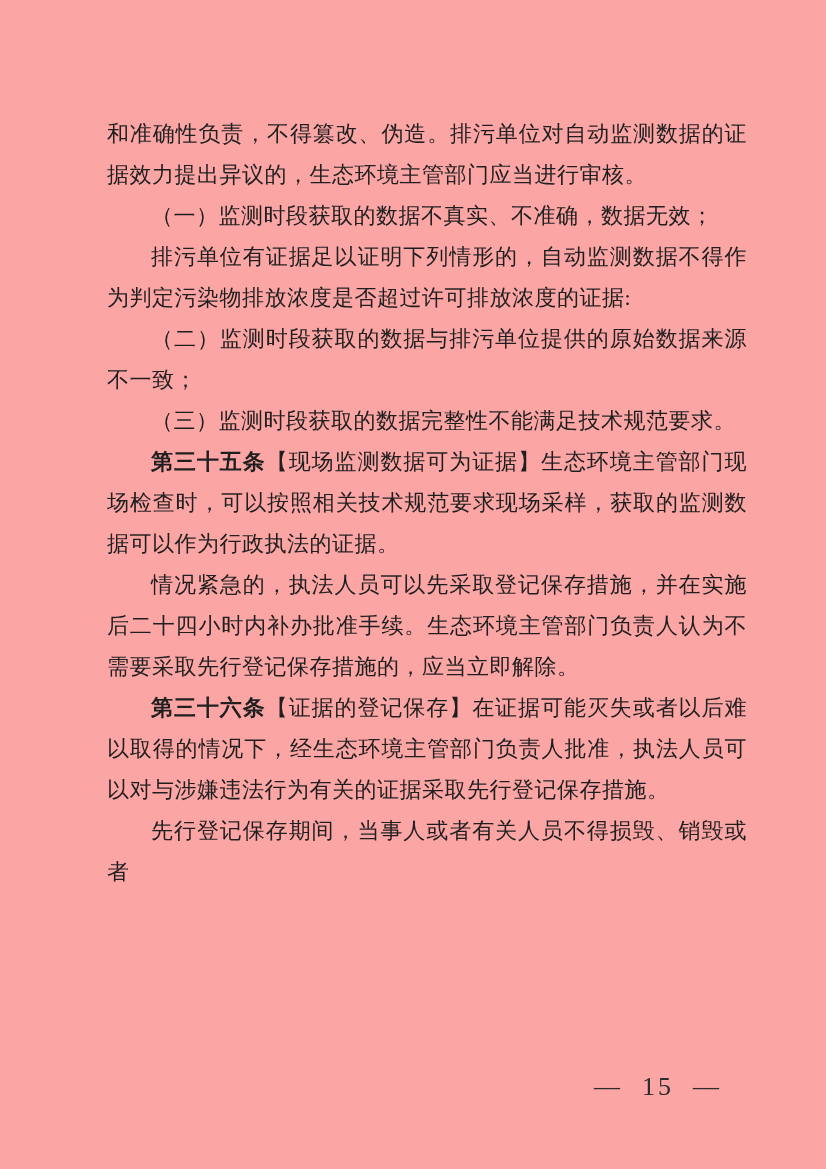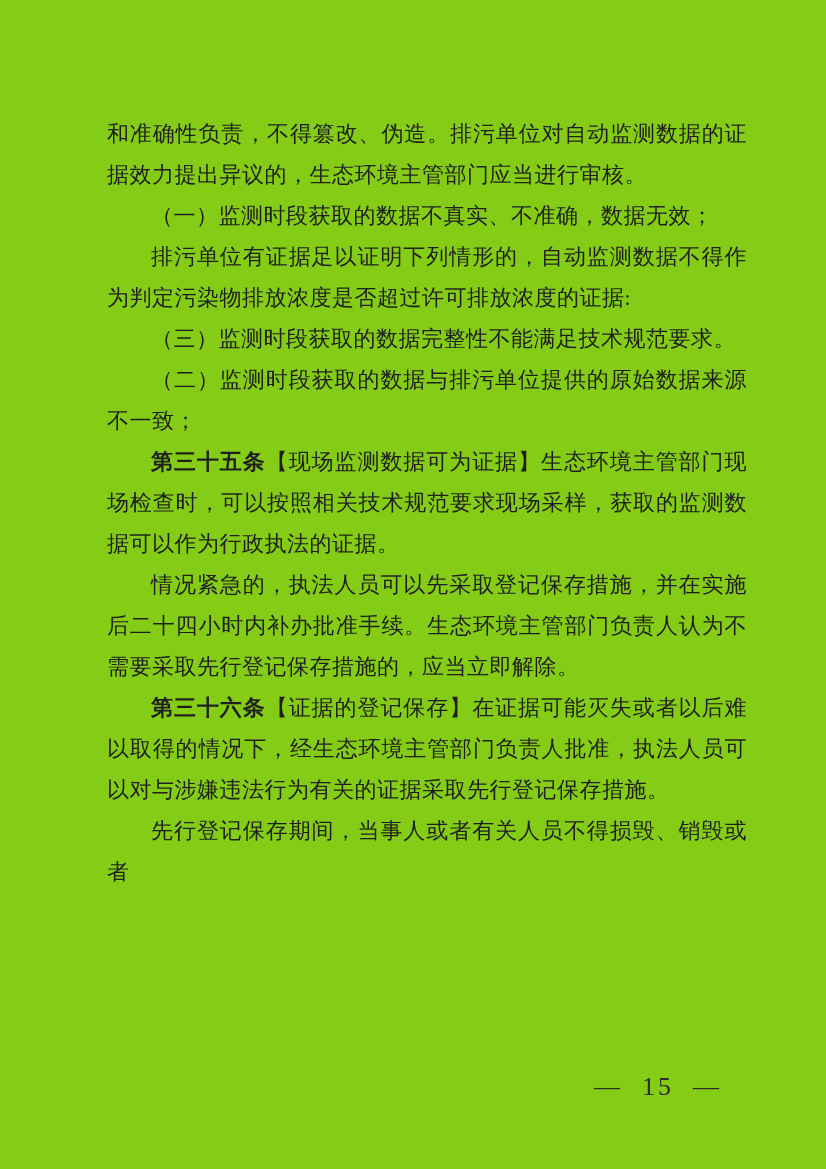--- a/index.html
+++ b/index.html
@@ -4,21 +4,21 @@
 <style>
   html, body {
     margin: 0;
     padding: 0;
     background: #e8e8e8;
   }
   .page {
     position: relative;
     width: 826px;
     height: 1169px;
-    background: #84cc16;
+    background: #fca5a5;
     overflow: hidden;
     font-family: "Liberation Serif", "DejaVu Serif", serif;
     color: #1f1f1f;
   }
   .doc-body {
     position: absolute;
     left: 107px;
     top: 113px;
     width: 640px;
     font-size: 22px;
@@ -62,25 +62,25 @@
 
     <p>
       <span>（一）监测时段获取的数据不真实、不准确，数据无效；</span>
     </p>
 
     <p>
       <span>排污单位有证据足以证明下列情形的，自动监测数据不得作为判定污染物排放浓度是否超过许可排放浓度的证据:</span>
     </p>
 
     <p>
-      <span>（三）监测时段获取的数据完整性不能满足技术规范要求。</span>
+      <span>（二）监测时段获取的数据与排污单位提供的原始数据来源不一致；</span>
     </p>
 
     <p>
-      <span>（二）监测时段获取的数据与排污单位提供的原始数据来源不一致；</span>
+      <span>（三）监测时段获取的数据完整性不能满足技术规范要求。</span>
     </p>
 
     <p>
       <span class="bold-lead">第三十五条</span><span>【现场监测数据可为证据】生态环境主管部门现场检查时，可以按照相关技术规范要求现场采样，获取的监测数据可以作为行政执法的证据。</span>
     </p>
 
 
     <p>
       <span>情况紧急的，执法人员可以先采取登记保存措施，并在实施后二十四小时内补办批准手续。生态环境主管部门负责人认为不需要采取先行登记保存措施的，应当立即解除。</span>
     </p>

